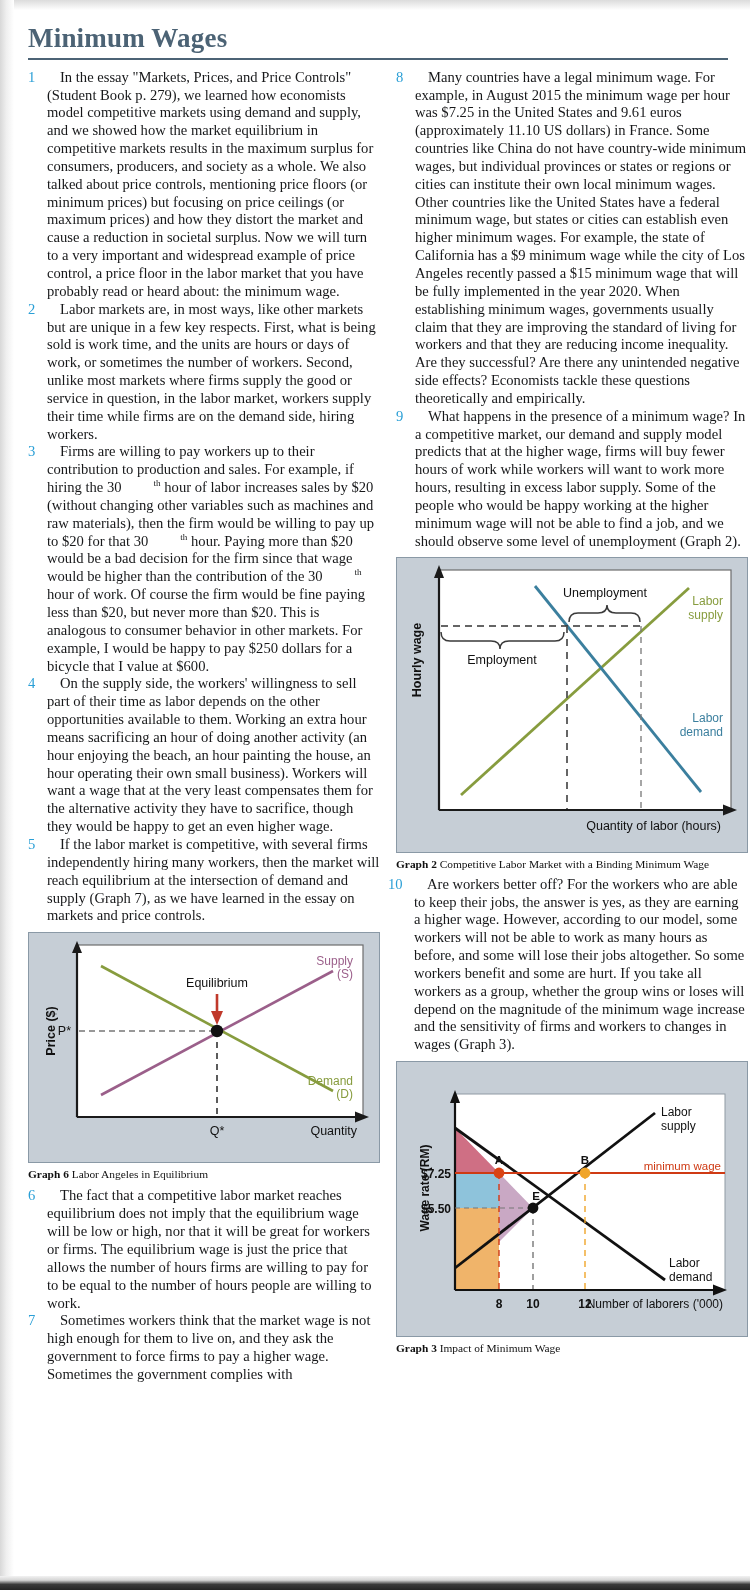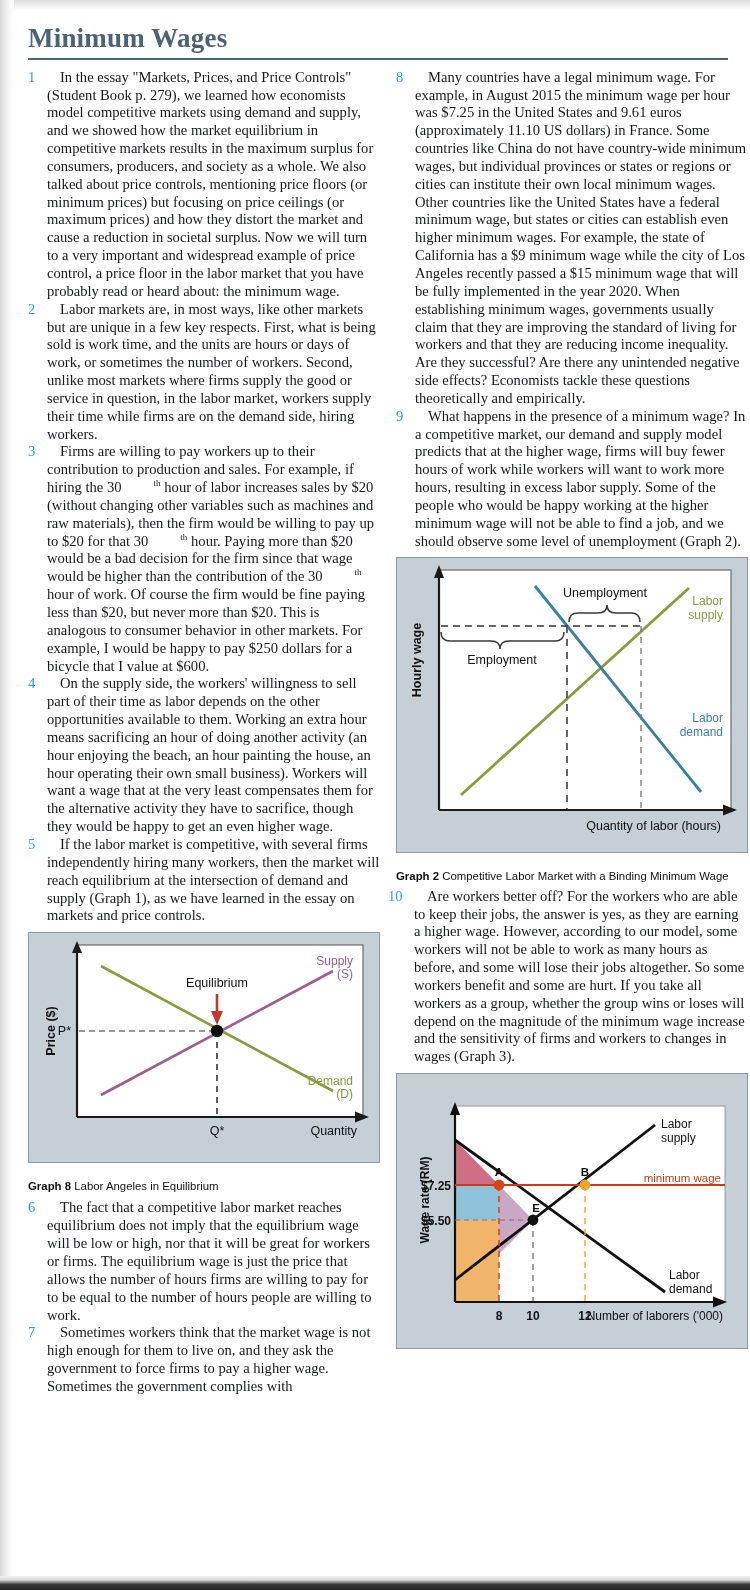--- a/index.html
+++ b/index.html
@@ -82,24 +82,24 @@
   sup{ font-size:.62em; vertical-align:super; line-height:0;margin-left:32px; }
 
   
   .figure{ margin:7px 0 2px 0; }
   .figbox{
     background:#c6ced6;
     border:1px solid #8a99a6;
     padding:6px;
   }
   .figcap{
-    font-family:Liberation Sans, sans-serif;
+    font-family:Liberation Serif, serif;
     font-size:11.4px;
     color:#111;
-    margin-top:16px;
+    margin-top:4px;
     line-height:1.25;
   }
   .figcap b{ font-weight:700; }
 
   svg text{ font-family:"Liberation Sans", sans-serif; }
 </style>
 </head>
 <body>
 
 <div id="page-top-shade"></div>
@@ -132,21 +132,21 @@
         <span class="ptext"><span class="indent"></span><span>Firms are willing to pay workers up to their contribution to production and sales. For example, if hiring the 30<sup>th</sup> hour of labor increases sales by $20 (without changing other variables such as machines and raw materials), then the firm would be willing to pay up to $20 for that 30<sup>th</sup> hour. Paying more than $20 would be a bad decision for the firm since that wage would be higher than the contribution of the 30<sup>th</sup> hour of work. Of course the firm would be fine paying less than $20, but never more than $20. This is analogous to consumer behavior in other markets. For example, I would be happy to pay $250 dollars for a bicycle that I value at $600.</span></span>
       </div>
 
       <div class="para">
         <span class="pnum">4</span>
         <span class="ptext"><span class="indent"></span><span>On the supply side, the workers' willingness to sell part of their time as labor depends on the other opportunities available to them. Working an extra hour means sacrificing an hour of doing another activity (an hour enjoying the beach, an hour painting the house, an hour operating their own small business). Workers will want a wage that at the very least compensates them for the alternative activity they have to sacrifice, though they would be happy to get an even higher wage.</span></span>
       </div>
 
       <div class="para">
         <span class="pnum">5</span>
-        <span class="ptext"><span class="indent"></span><span>If the labor market is competitive, with several firms independently hiring many workers, then the market will reach equilibrium at the intersection of demand and supply (Graph 1), as we have learned in the essay on markets and price controls.</span></span>
+        <span class="ptext"><span class="indent"></span><span>If the labor market is competitive, with several firms independently hiring many workers, then the market will reach equilibrium at the intersection of demand and supply (Graph 7), as we have learned in the essay on markets and price controls.</span></span>
       </div>
 
       <div class="figure">
         <div class="figbox">
           <svg width="338" height="213" viewBox="0 0 338 213">
 
             <rect x="42" y="6" width="286" height="172" fill="#ffffff" stroke="#6d6d6d" stroke-width="1.2"></rect>
 
             <line x1="42" y1="178" x2="42" y2="12" stroke="#1a1a1a" stroke-width="2.2"></line>
             <polygon points="42,2 37,14 47,14" fill="#1a1a1a"></polygon>
@@ -172,21 +172,21 @@
             <text x="36" y="96" font-size="12.5" fill="#111" text-anchor="end">P*</text>
             <text x="182" y="196" font-size="12.5" fill="#111" text-anchor="middle">Q*</text>
 
             <text x="318" y="26" font-size="12" fill="#9b5f8a" text-anchor="end">Supply</text>
             <text x="318" y="39" font-size="12" fill="#9b5f8a" text-anchor="end">(S)</text>
             <text x="318" y="146" font-size="12" fill="#879c3e" text-anchor="end">Demand</text>
             <text x="318" y="159" font-size="12" fill="#879c3e" text-anchor="end">(D)</text>
           </svg>
         </div>
         <div class="figcap">
-          <b>Graph 8</b>
+          <b>Graph 6</b>
           <span>Labor Angeles in Equilibrium</span>
         </div>
       </div>
 
       <div class="para" style="margin-top:6px;">
         <span class="pnum">6</span>
         <span class="ptext"><span class="indent"></span><span>The fact that a competitive labor market reaches equilibrium does not imply that the equilibrium wage will be low or high, nor that it will be great for workers or firms. The equilibrium wage is just the price that allows the number of hours firms are willing to pay for to be equal to the number of hours people are willing to work.</span></span>
       </div>
 
       <div class="para">
@@ -297,17 +297,21 @@
             <text x="26" y="120" font-size="12" fill="#111" text-anchor="middle" transform="rotate(-90 26 120)" font-weight="700">Wage rate (RM)</text>
             <text x="320" y="240" font-size="12" fill="#111" text-anchor="end">Number of laborers ('000)</text>
 
             <text x="318" y="102" font-size="11.5" fill="#cf3a14" text-anchor="end">minimum wage</text>
             <text x="258" y="48" font-size="12" fill="#111" text-anchor="start">Labor</text>
             <text x="258" y="62" font-size="12" fill="#111" text-anchor="start">supply</text>
             <text x="266" y="199" font-size="12" fill="#111" text-anchor="start">Labor</text>
             <text x="266" y="213" font-size="12" fill="#111" text-anchor="start">demand</text>
           </svg>
         </div>
+        <div class="figcap">
+          <b>Graph 3</b>
+          <span>Impact of Minimum Wage</span>
+        </div>
       </div>
 
     </div>
   </div>
 </div>
 
 </body></html>

